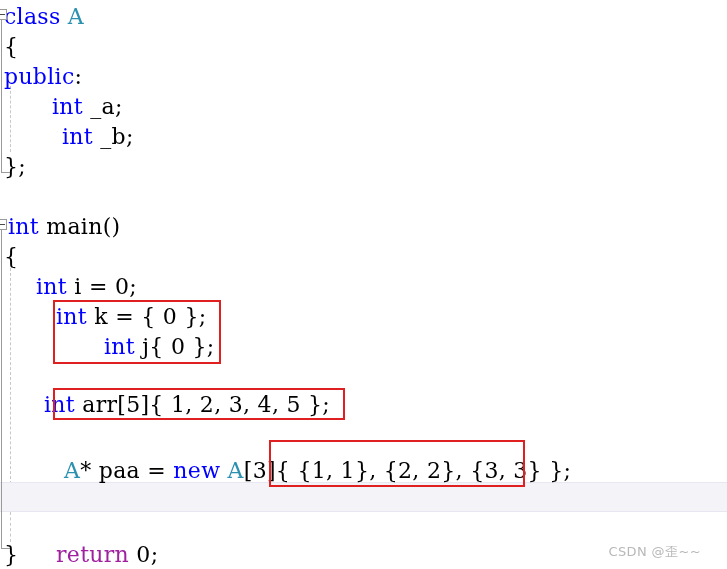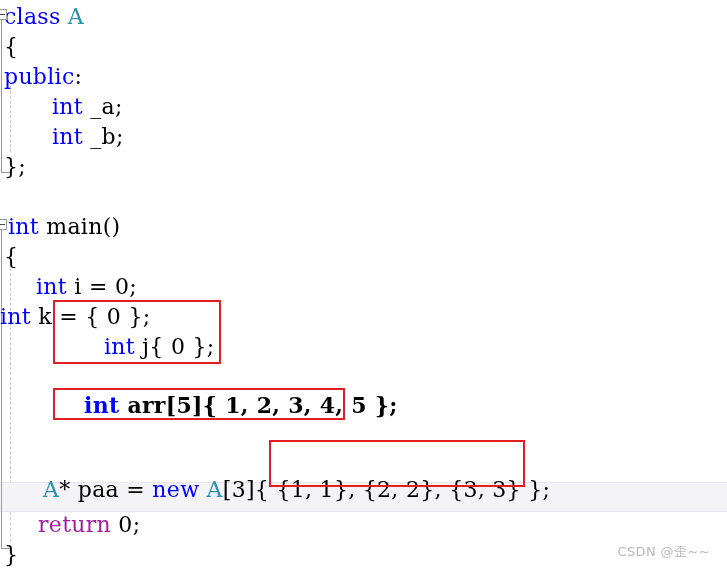--- a/index.html
+++ b/index.html
@@ -113,21 +113,21 @@
     position: absolute;
     left: 0;
     width: 727px;
     height: 100%;
     background: #f3f3f8;
   }
 
   
   .watermark {
     position: absolute;
-    right: 17px;
+    right: 26px;
     bottom: 8px;
     font-family: "DejaVu Sans", sans-serif;
     font-size: 13px;
     color: #b8b8b8;
     letter-spacing: 0.4px;
     white-space: pre;
     z-index: 6;
   }
 </style>
 </head>
@@ -152,34 +152,34 @@
       <div class="fold-box" style="left: -4px; top: 219px;"></div>
       <div class="fold-stem" style="left: 1px; top: 230px; height: 318px;"></div>
       <div class="fold-tail" style="left: 1px; top: 548px;"></div>
     </div>
 
   <div class="code-layer" id="codeLayer">
       <div class="code-line" style="top: 2px; padding-left: 4px;"><span class="tok-keyword">class</span><span class="tok-plain"> </span><span class="tok-type">A</span></div>
       <div class="code-line" style="top: 32px; padding-left: 4px;"><span class="tok-plain">{</span></div>
       <div class="code-line" style="top: 62px; padding-left: 4px;"><span class="tok-keyword">public</span><span class="tok-plain">:</span></div>
       <div class="code-line" style="top: 92px; padding-left: 52px;"><span class="tok-keyword">int</span><span class="tok-plain"> _a;</span></div>
-      <div class="code-line" style="top: 122px; padding-left: 52px;"><span class="tok-keyword">int</span><span class="tok-plain"> _b;</span></div>
+      <div class="code-line" style="top: 122px; padding-left: 52px; margin-left: 10px;"><span class="tok-keyword">int</span><span class="tok-plain"> _b;</span></div>
       <div class="code-line" style="top: 152px; padding-left: 4px;"><span class="tok-plain">};</span></div>
       <div class="code-line" style="top: 182px; padding-left: 4px;"></div>
       <div class="code-line" style="top: 212px; padding-left: 8px;"><span class="tok-keyword">int</span><span class="tok-plain"> main()</span></div>
       <div class="code-line" style="top: 242px; padding-left: 4px;"><span class="tok-plain">{</span></div>
       <div class="code-line" style="top: 272px; padding-left: 36px;"><span class="tok-keyword">int</span><span class="tok-plain"> i = 0;</span></div>
-      <div class="code-line" style="top: 302px; "><span class="tok-keyword">int</span><span class="tok-plain"> k = { 0 };</span></div>
+      <div class="code-line" style="top: 302px; padding-left: 56px;"><span class="tok-keyword">int</span><span class="tok-plain"> k = { 0 };</span></div>
       <div class="code-line" style="top: 332px; padding-left: 56px; margin-left: 48px;"><span class="tok-keyword">int</span><span class="tok-plain"> j{ 0 };</span></div>
       <div class="code-line" style="top: 362px; padding-left: 52px;"></div>
-      <div class="code-line" style="top: 390px; padding-left: 84px; font-weight: bold;"><span class="tok-keyword">int</span><span class="tok-plain"> arr[5]{ 1, 2, 3, 4, 5 };</span></div>
+      <div class="code-line" style="top: 390px; padding-left: 44px;"><span class="tok-keyword">int</span><span class="tok-plain"> arr[5]{ 1, 2, 3, 4, 5 };</span></div>
       <div class="code-line" style="top: 420px; padding-left: 52px;"></div>
-      <div class="code-line" style="top: 475px; padding-left: 43px;"><span class="tok-type">A</span><span class="tok-plain">* paa = </span><span class="tok-keyword">new</span><span class="tok-plain"> </span><span class="tok-type">A</span><span class="tok-plain">[3]{ {1, 1}, {2, 2}, {3, 3} };</span></div>
+      <div class="code-line" style="top: 456px; padding-left: 64px;"><span class="tok-type">A</span><span class="tok-plain">* paa = </span><span class="tok-keyword">new</span><span class="tok-plain"> </span><span class="tok-type">A</span><span class="tok-plain">[3]{ {1, 1}, {2, 2}, {3, 3} };</span></div>
       <div class="code-line" style="top: 484px; padding-left: 52px;"></div>
-      <div class="code-line" style="top: 510px; padding-left: 38px;"><span class="tok-keyword-ctl">return</span><span class="tok-plain"> 0;</span></div>
+      <div class="code-line" style="top: 540px; padding-left: 56px;"><span class="tok-keyword-ctl">return</span><span class="tok-plain"> 0;</span></div>
       <div class="code-line" style="top: 540px; padding-left: 4px;"><span class="tok-plain">}</span></div>
     </div>
 
   <div id="annotLayer">
       <div class="annot-box" style="left: 53px; top: 300px; width: 168px; height: 64px; border-color: rgb(224, 32, 32);"></div>
       <div class="annot-box" style="left: 53px; top: 388px; width: 292px; height: 32px; border-color: rgb(224, 32, 32);"></div>
       <div class="annot-box" style="left: 269px; top: 440px; width: 256px; height: 47px; border-color: rgb(224, 32, 32);"></div>
     </div>
 
   <div class="watermark">CSDN @歪~~</div>

